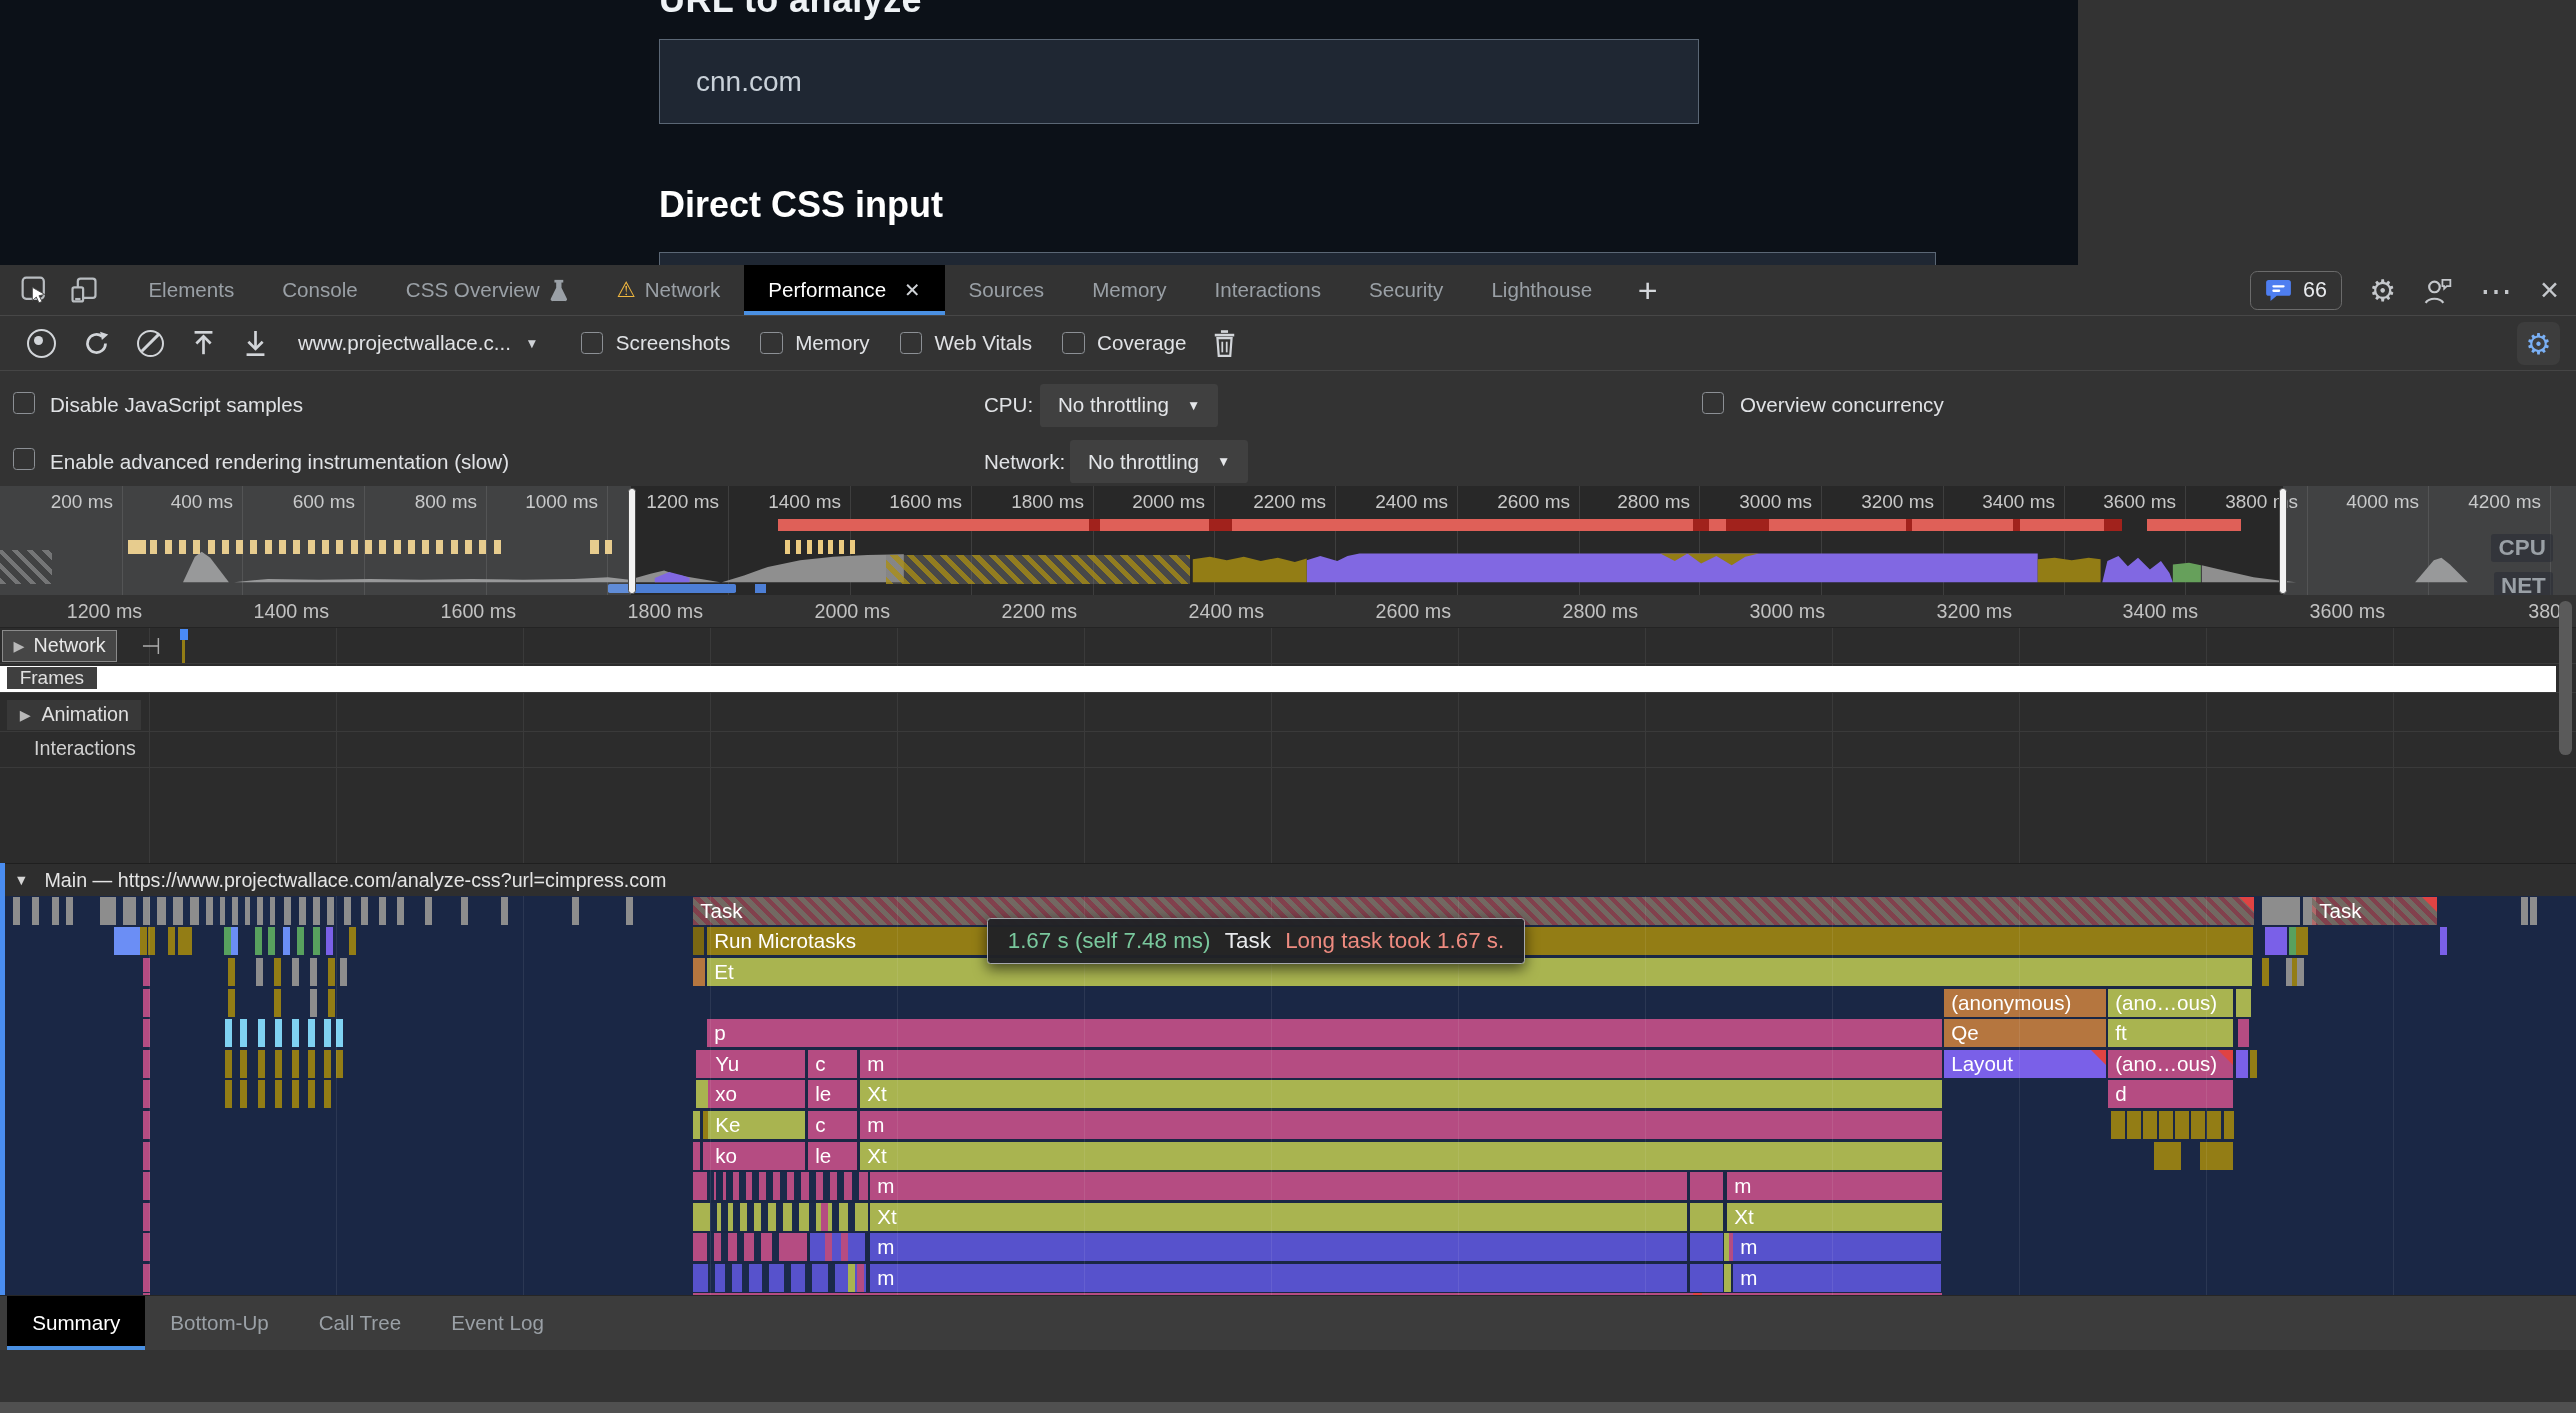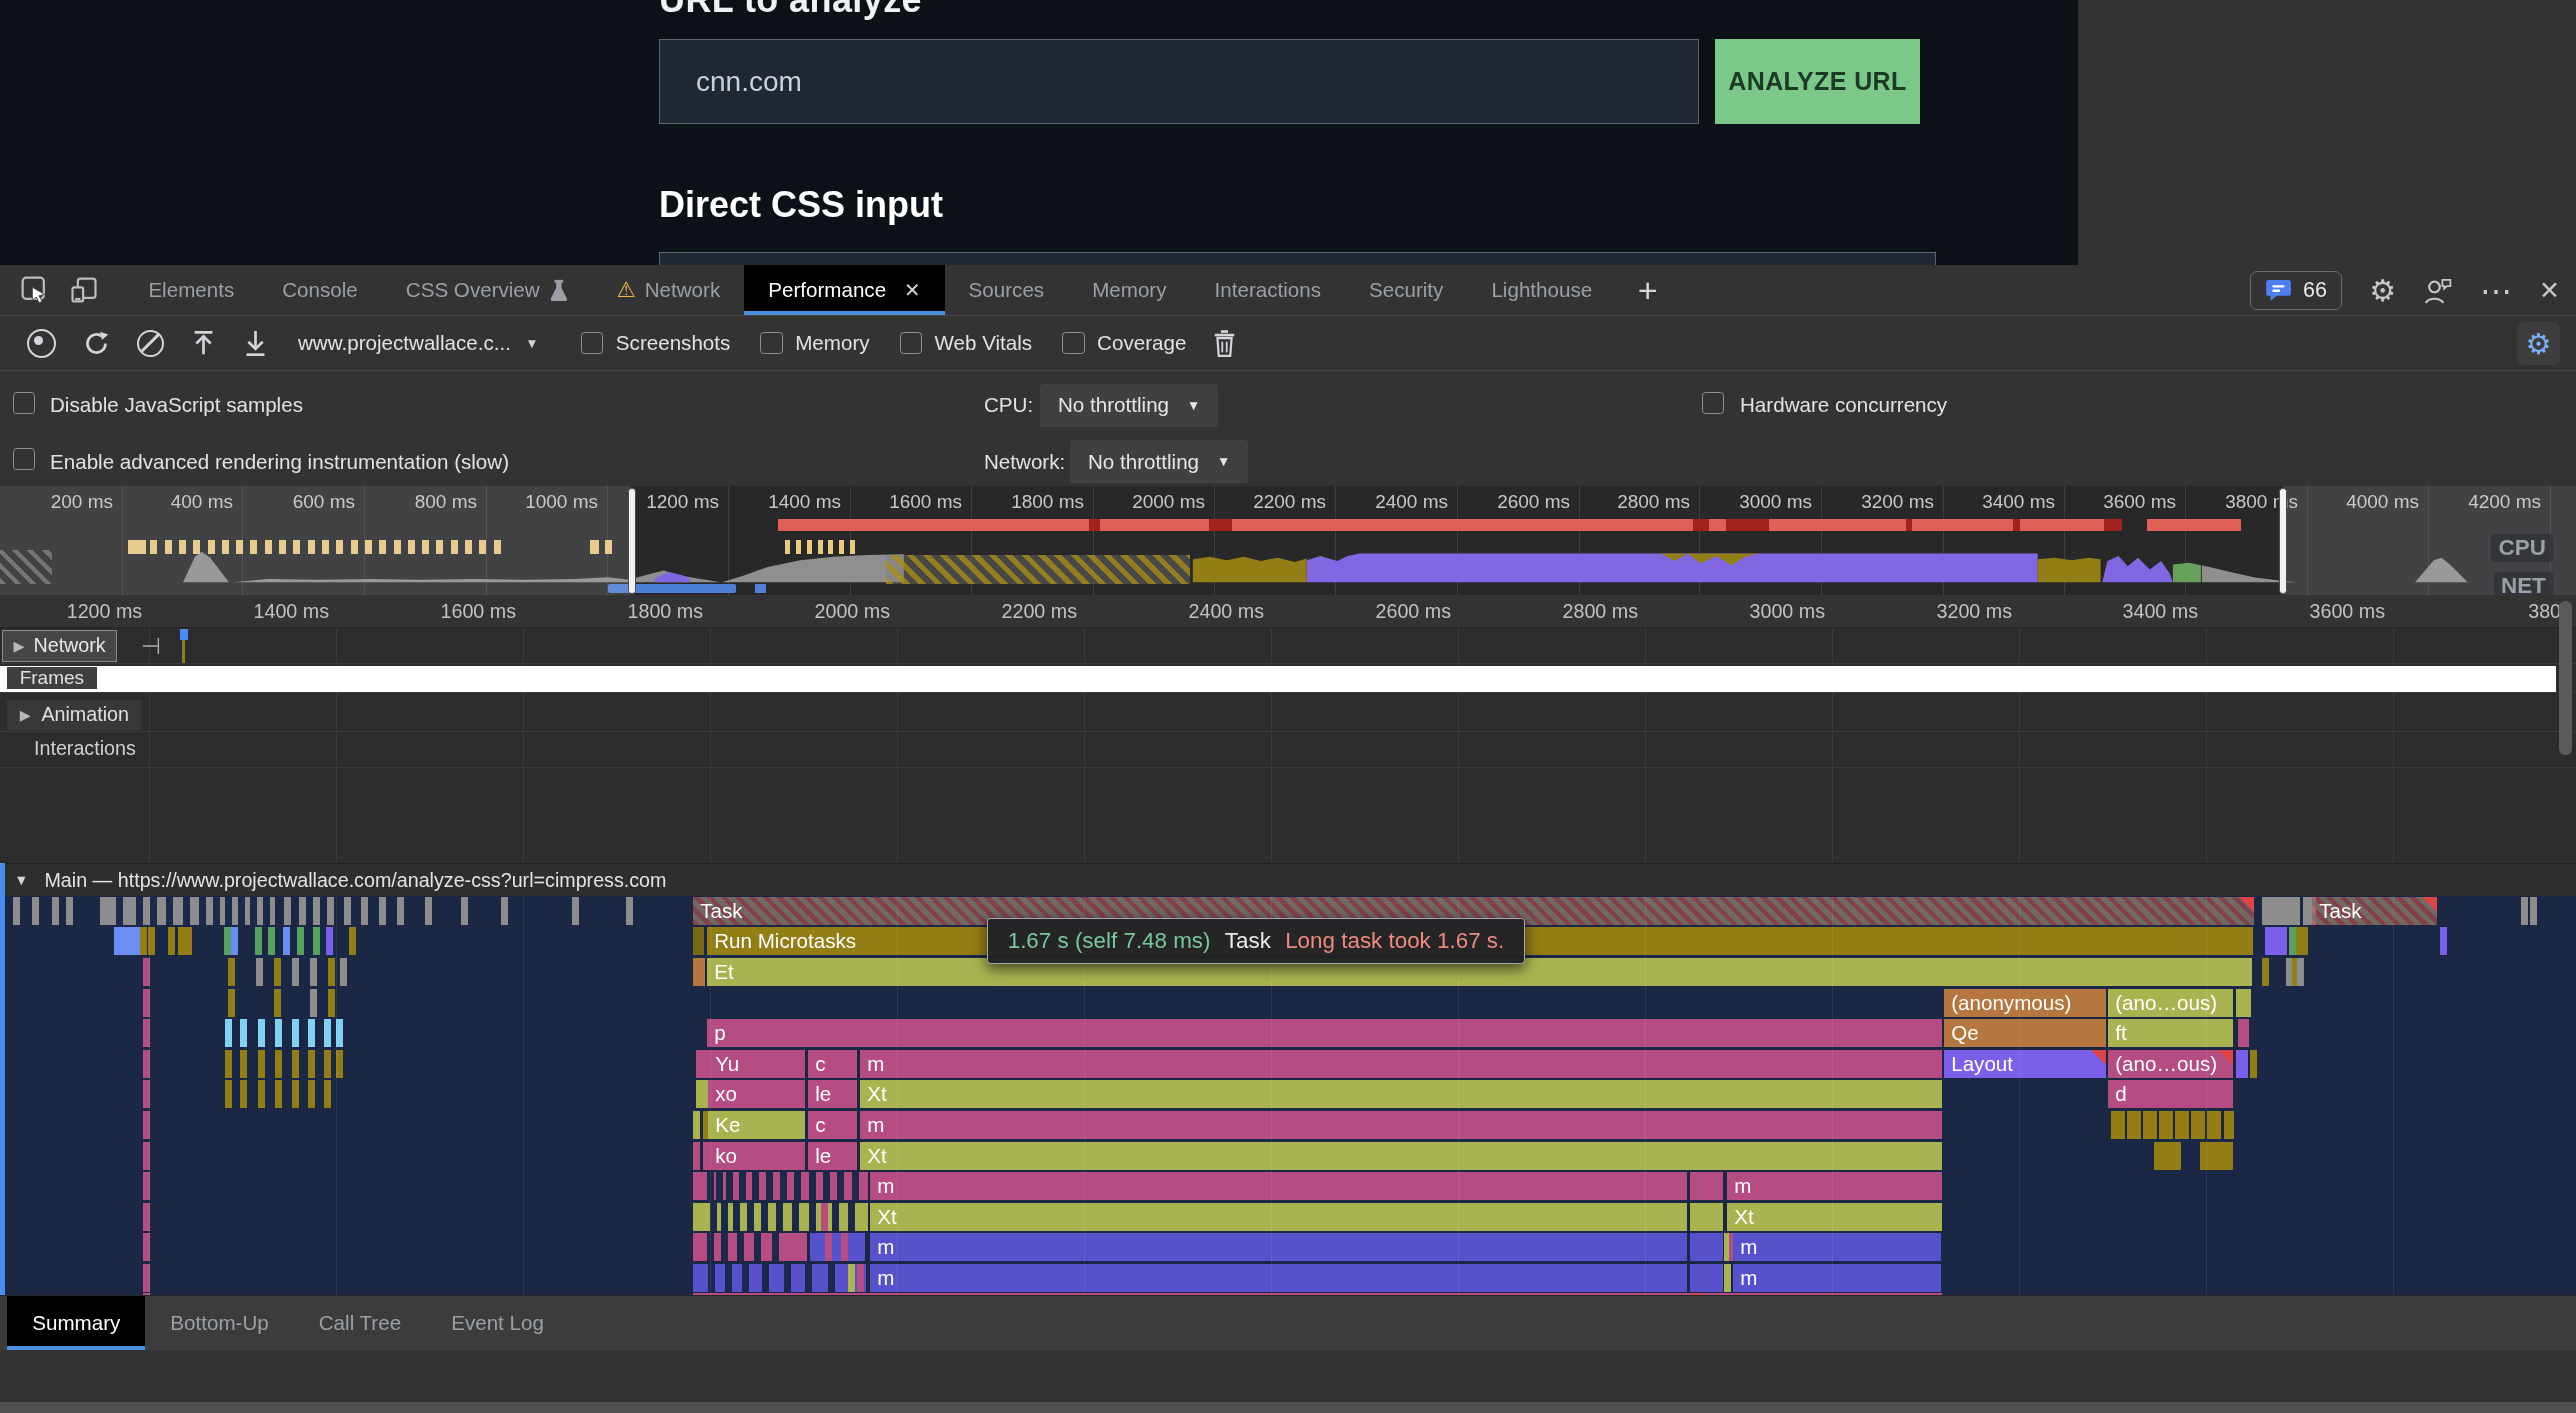--- a/index.html
+++ b/index.html
@@ -128,21 +128,20 @@
 </head>
 <body>
 
 <div class="stage">
 
   <section id="pagetop">
     <h1 id="url-heading">URL to analyze</h1>
     <div id="url-input">
       <span>cnn.com</span>
     </div>
-    <button id="analyze-btn">ANALYZE URL</button>
     <h2 id="css-heading">Direct CSS input</h2>
     <div id="textarea-edge"></div>
   </section>
 
   <section id="tabbar">
     <span class="bar-icon">
       <svg width="30" height="30" viewBox="0 0 34 34">
           <rect x="3" y="3" width="24" height="24" rx="4" fill="none" stroke="#b9bdc1" stroke-width="2.5"></rect>
           <polygon points="14,14 28,22 21.5,23.5 25,30 21.5,31.5 18.5,25 14,29" fill="#fff" stroke="#444" stroke-width="1"></polygon>
         </svg>
@@ -280,21 +279,21 @@
 
   <section id="settings">
     <span class="cb abs" style="left:12.5px;top:20.6px;"></span>
     <span class="set-label" style="left:50px;top:22.4px;">Disable JavaScript samples</span>
     <span class="set-label" style="left:984px;top:22.4px;">CPU:</span>
     <div class="sel" style="left:1040px;top:12.5px;">
       <span>No throttling</span>
       <span class="dd">▼</span>
     </div>
     <span class="cb abs" style="left:1702px;top:20.6px;"></span>
-    <span class="set-label" style="left:1740px;top:22.4px;">Hardware concurrency</span>
+    <span class="set-label" style="left:1740px;top:22.4px;">Overview concurrency</span>
     <div id="hw-input">
       <span>8</span>
     </div>
     <span class="cb abs" style="left:12.5px;top:77px;"></span>
     <span class="set-label" style="left:50px;top:79px;">Enable advanced rendering instrumentation (slow)</span>
     <span class="set-label" style="left:984px;top:79px;">Network:</span>
     <div class="sel" style="left:1070px;top:69px;">
       <span>No throttling</span>
       <span class="dd">▼</span>
     </div>

